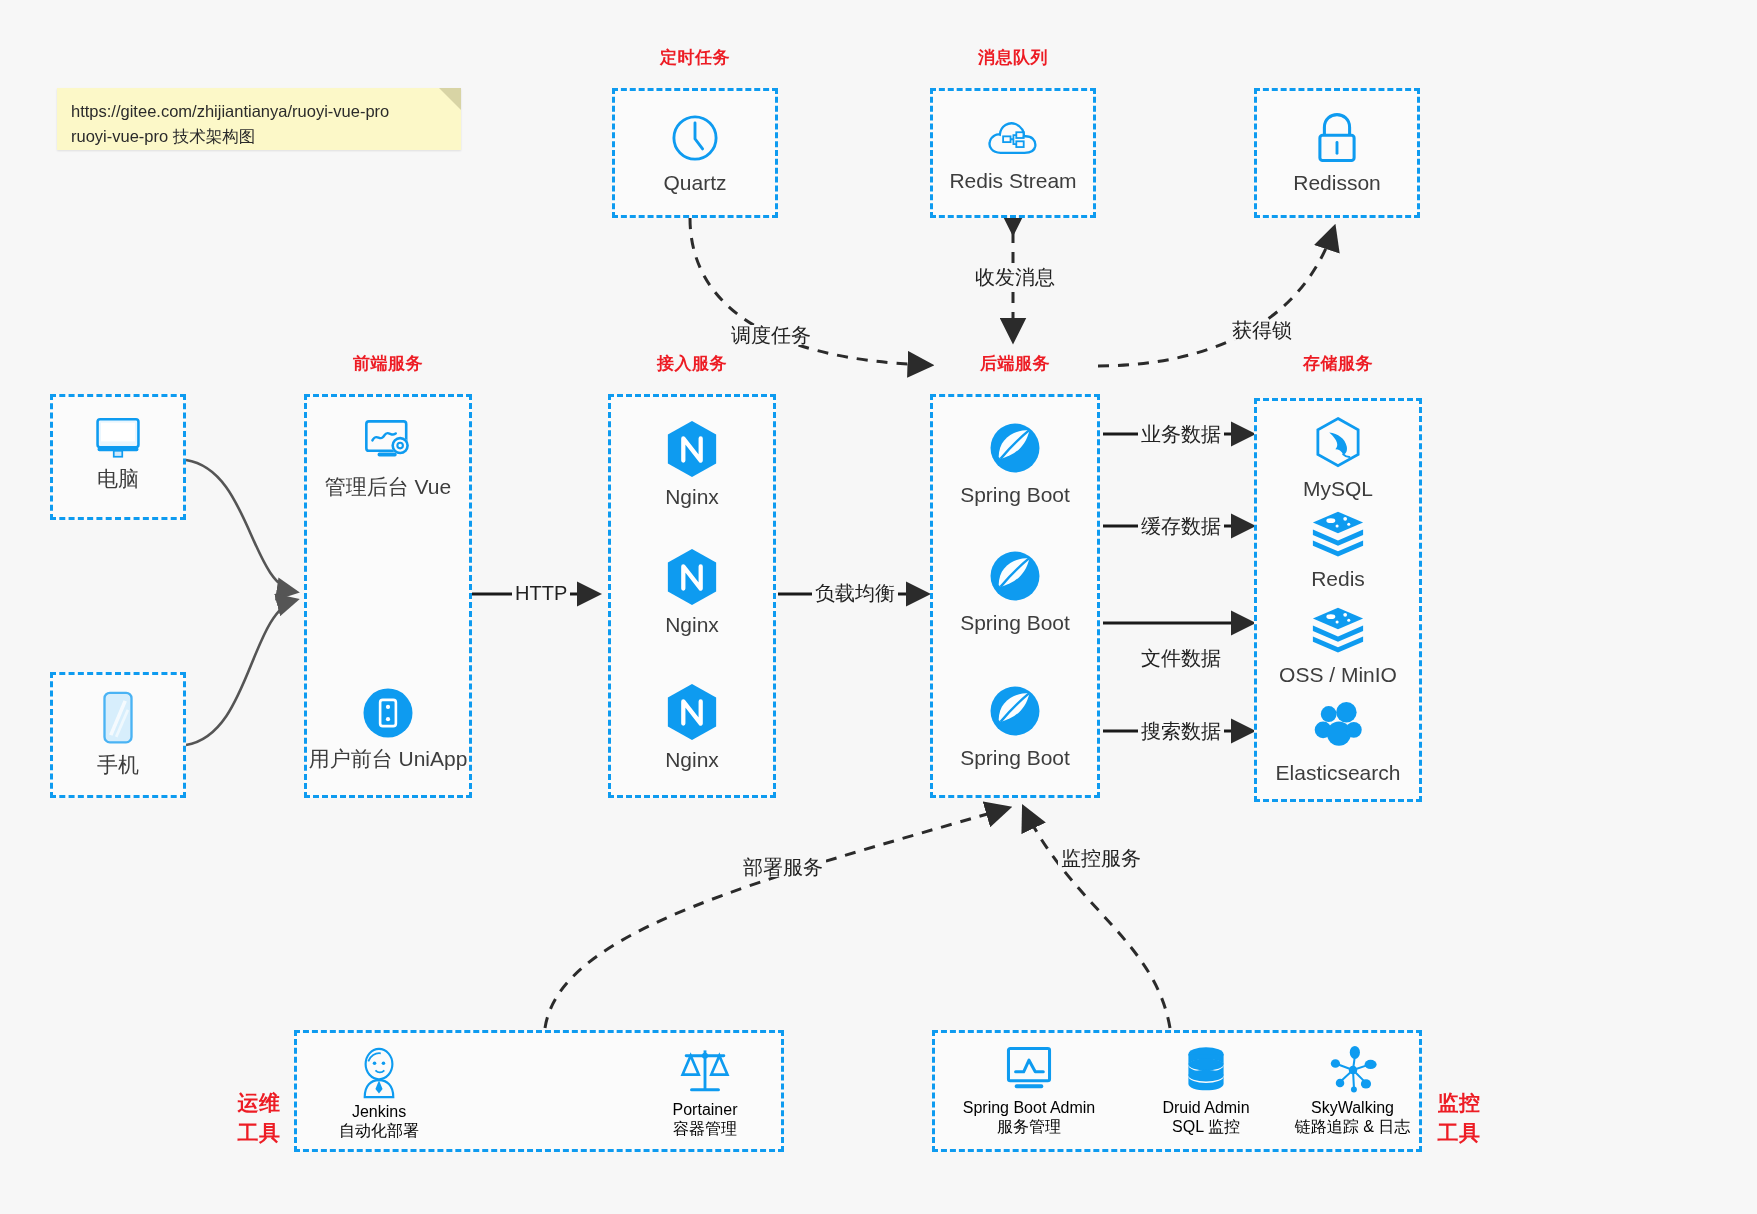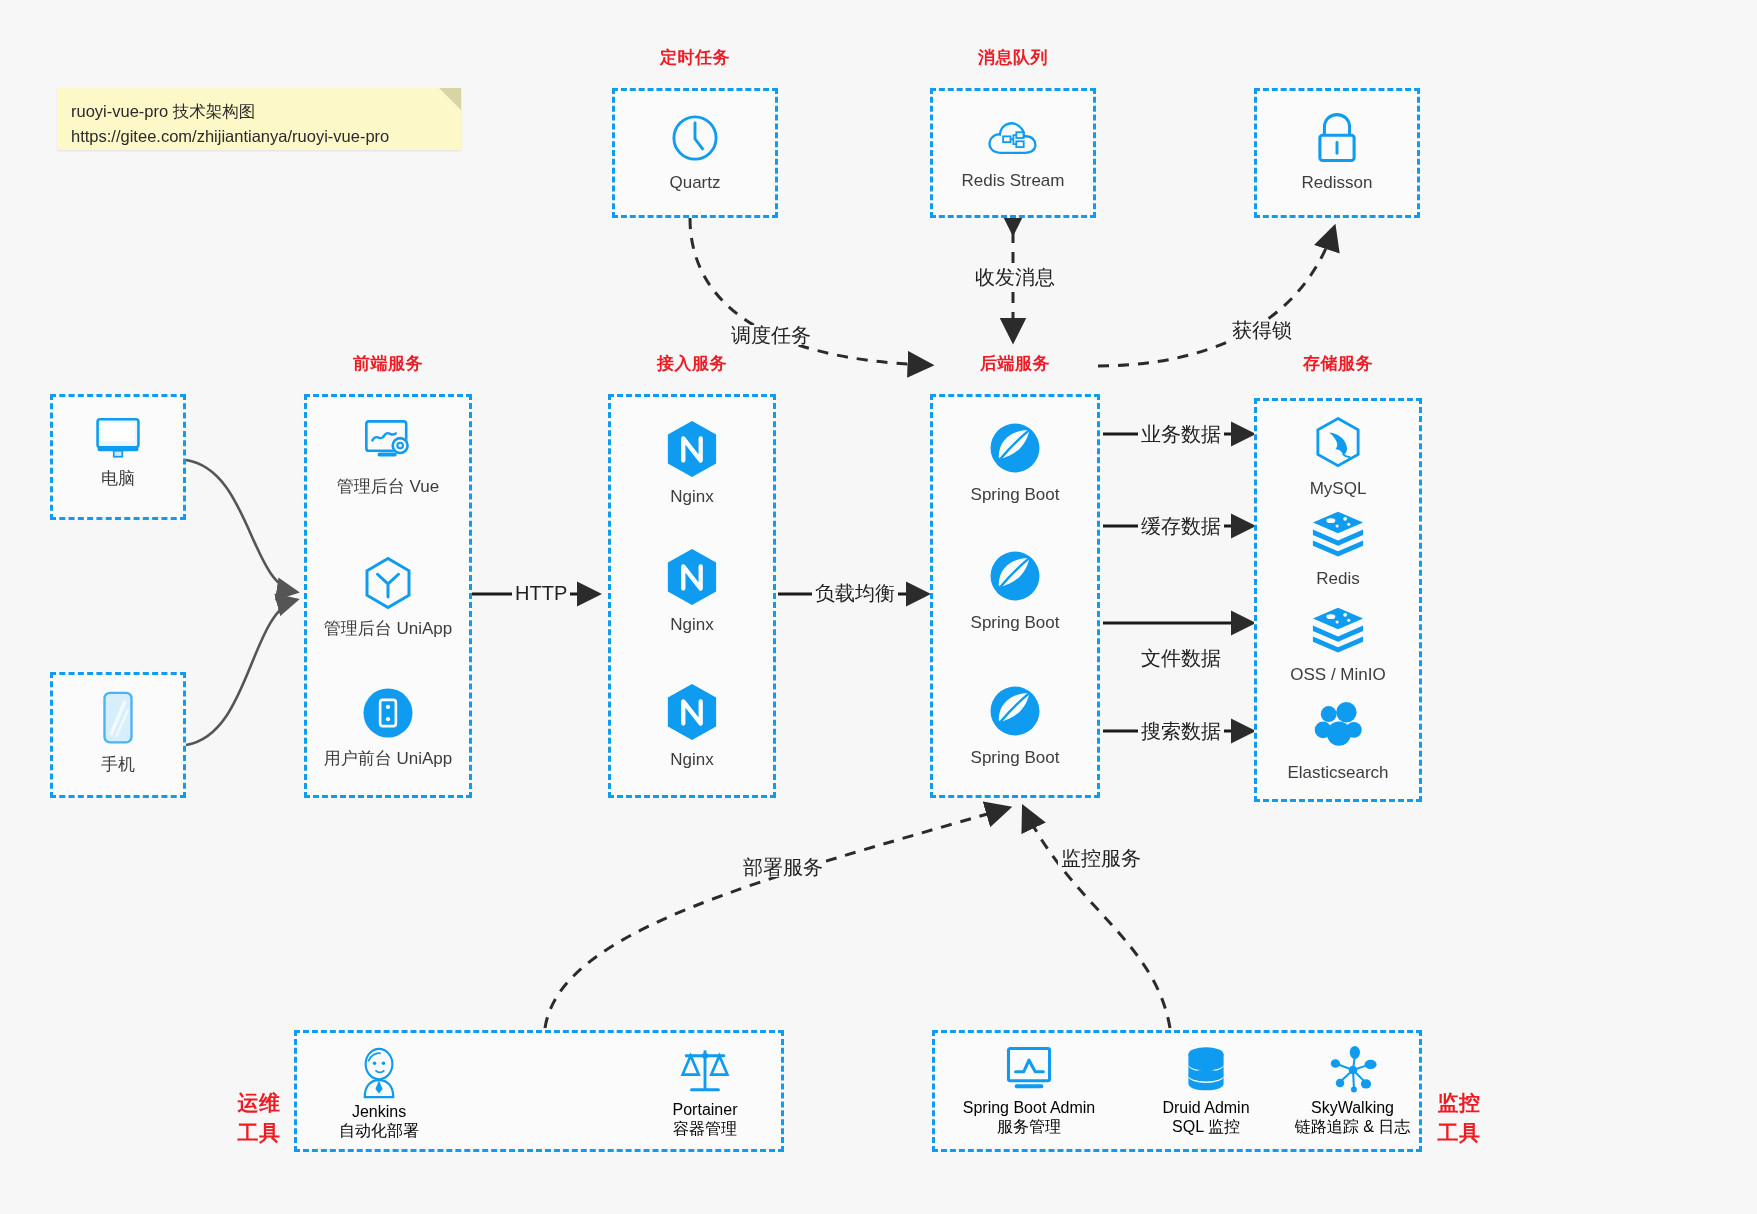--- a/index.html
+++ b/index.html
@@ -73,21 +73,21 @@
     text-align: center;
     width: 100%;
     left: 0;
   }
   .node .ico {
     display: block;
     margin: 0 auto 6px auto;
     line-height: 0;
   }
   .node .lbl {
-    font-size: 17px;
+    font-size: 21px;
     color: #3d3d3d;
     line-height: 23px;
     white-space: nowrap;
   }
 
   
   .elabel {
     position: absolute;
     font-size: 20px;
     color: #222;
@@ -130,22 +130,22 @@
 
     <path d="M1098,366 C1200,366 1300,330 1334,228" fill="none" stroke="#2b2b2b" stroke-width="3" stroke-dasharray="11,9" marker-end="url(#arrowDark)"></path>
 
     <path d="M545,1028 C560,930 760,880 1008,808" fill="none" stroke="#2b2b2b" stroke-width="3" stroke-dasharray="11,9" marker-end="url(#arrowDark)"></path>
 
     <path d="M1170,1028 C1155,940 1070,905 1024,808" fill="none" stroke="#2b2b2b" stroke-width="3" stroke-dasharray="11,9" marker-end="url(#arrowDark)"></path>
   </svg>
 
   <div class="note">
     <div class="fold"></div>
+    <div class="note-line">https://gitee.com/zhijiantianya/ruoyi-vue-pro</div>
     <div class="note-line">ruoyi-vue-pro 技术架构图</div>
-    <div class="note-line">https://gitee.com/zhijiantianya/ruoyi-vue-pro</div>
   </div>
 
   <div class="cap" style="left:612px; top:46px; width:166px;">定时任务</div>
   <div class="box" style="left:612px; top:88px; width:166px; height:130px;">
     <div class="node" style="top:20px;">
       <span class="ico">
         <svg width="54" height="54" viewBox="0 0 64 64">
           <circle cx="32" cy="32" r="25" fill="none" stroke="#0e9bf0" stroke-width="3.4"></circle>
           <path d="M32 14 L32 33 L41 45" fill="none" stroke="#0e9bf0" stroke-width="3.4" stroke-linecap="round"></path>
         </svg>
@@ -218,29 +218,20 @@
         <svg width="56" height="52" viewBox="0 0 64 60">
           <rect x="7" y="5" width="46" height="34" rx="3" fill="none" stroke="#0e9bf0" stroke-width="3"></rect>
           <path d="M14 27 C19 17 23 30 28 21 C32 14 36 24 41 19" fill="none" stroke="#0e9bf0" stroke-width="2.8" stroke-linecap="round"></path>
           <rect x="20" y="41" width="22" height="4.5" rx="2" fill="#0e9bf0"></rect>
           <circle cx="46" cy="33" r="10" fill="#fbfbfb"></circle>
           <circle cx="46" cy="33" r="8.6" fill="none" stroke="#0e9bf0" stroke-width="3"></circle>
           <circle cx="46" cy="33" r="3.2" fill="none" stroke="#0e9bf0" stroke-width="2.4"></circle>
         </svg>
       </span>
       <span class="lbl">管理后台 Vue</span>
-    </div>
-    <div class="node" style="top:158px;">
-      <span class="ico">
-        <svg width="56" height="56" viewBox="0 0 64 64">
-          <path d="M32 4 L56 18 L56 46 L32 60 L8 46 L8 18 Z" fill="none" stroke="#0e9bf0" stroke-width="3.4"></path>
-          <path d="M20 22 L32 33 L44 22 M32 33 L32 48" fill="none" stroke="#0e9bf0" stroke-width="3.4" stroke-linecap="round"></path>
-        </svg>
-      </span>
-      <span class="lbl">管理后台 UniApp</span>
     </div>
     <div class="node" style="top:288px;">
       <span class="ico">
         <svg width="56" height="56" viewBox="0 0 64 64">
           <circle cx="32" cy="32" r="28" fill="#0e9bf0"></circle>
           <rect x="23" y="17" width="18" height="30" rx="3" fill="none" stroke="#ffffff" stroke-width="3"></rect>
           <circle cx="32" cy="25" r="2.4" fill="#ffffff"></circle>
           <circle cx="32" cy="39" r="2.4" fill="#ffffff"></circle>
         </svg>
       </span>

